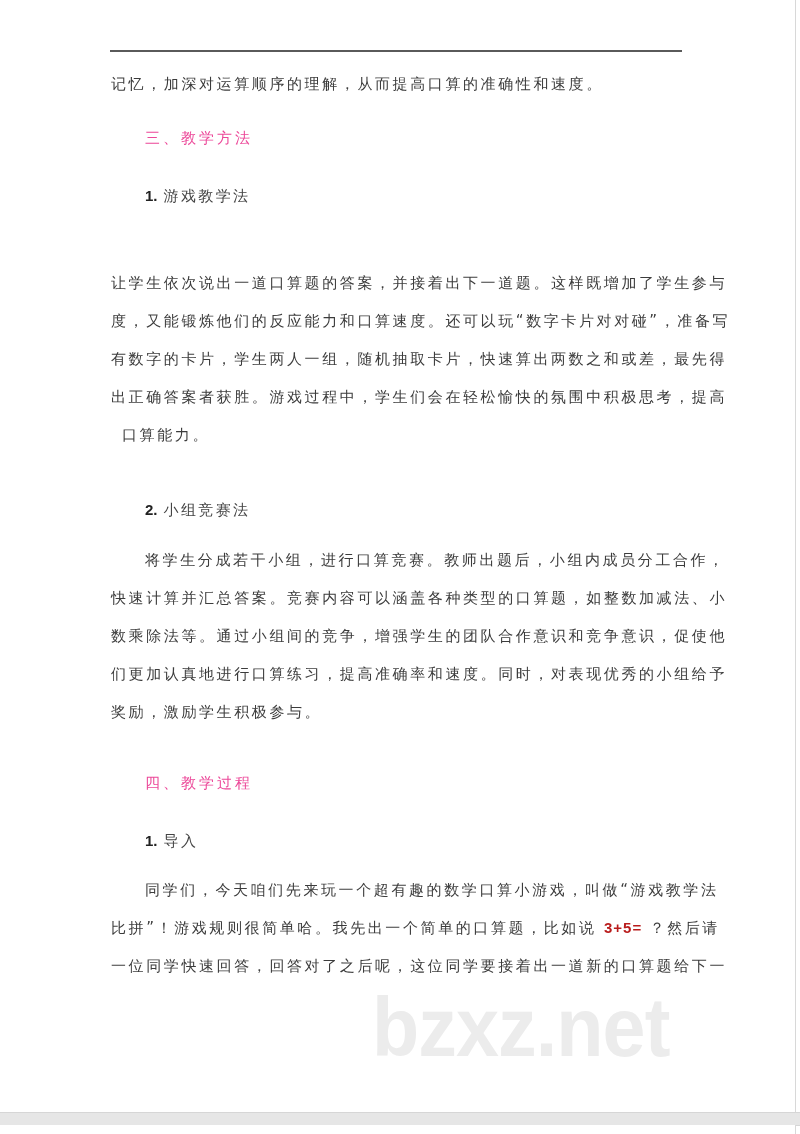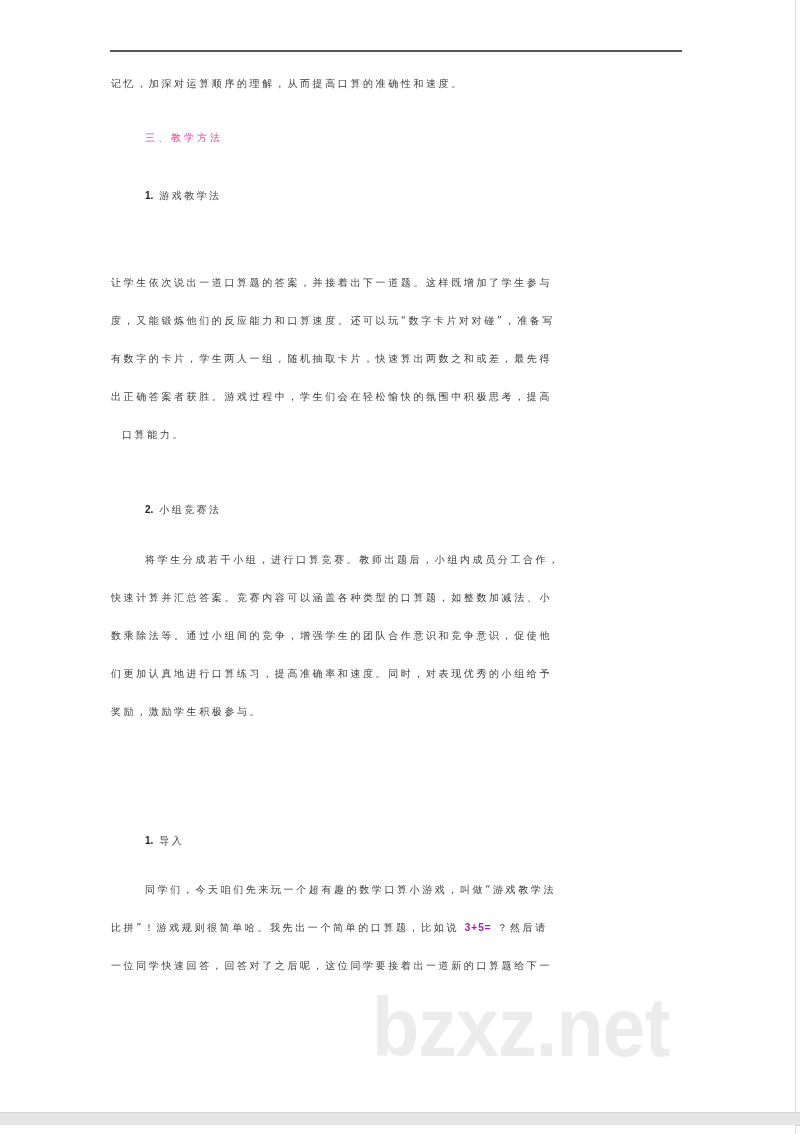--- a/index.html
+++ b/index.html
@@ -48,40 +48,40 @@
       left: 110px;
       top: 50px;
       width: 572px;
       height: 2px;
       background: #5a5a5a;
     }
     .line {
       position: absolute;
       left: 111px;
       width: 575px;
-      font-size: 10px;
+      font-size: 15px;
       line-height: 20px;
       letter-spacing: 2.6px;
       white-space: nowrap;
       color: #3c3c3c;
     }
     .indent { left: 145px; }
     .heading { left: 145px; letter-spacing: 3px; color: #ec4899; }
     .subheading { left: 145px; letter-spacing: 2.4px; color: #444; }
     .subheading .num {
       font-family: "Liberation Sans", sans-serif;
       font-weight: bold;
       color: #222;
       letter-spacing: 0;
       margin-right: 6px;
     }
     .math {
       font-family: "Liberation Sans", sans-serif;
       font-weight: bold;
-      color: #a21caf;
+      color: #b91c1c;
       letter-spacing: 1px;
     }
     .watermark {
       position: absolute;
       left: 372px;
       top: 985px;
       font-family: "Liberation Sans", sans-serif;
       font-weight: bold;
       font-size: 84px;
       line-height: 84px;
@@ -115,20 +115,21 @@
   <div class="line subheading" style="top:500px;">
     <span class="num">2.</span><span>小组竞赛法</span>
   </div>
 
   <div class="line indent" style="top:550px;">将学生分成若干小组，进行口算竞赛。教师出题后，小组内成员分工合作，</div>
   <div class="line" style="top:588px;">快速计算并汇总答案。竞赛内容可以涵盖各种类型的口算题，如整数加减法、小</div>
   <div class="line" style="top:626px;">数乘除法等。通过小组间的竞争，增强学生的团队合作意识和竞争意识，促使他</div>
   <div class="line" style="top:664px;">们更加认真地进行口算练习，提高准确率和速度。同时，对表现优秀的小组给予</div>
   <div class="line" style="top:702px;">奖励，激励学生积极参与。</div>
 
+  <div class="line heading" style="top:773px;">四、教学过程</div>
 
   <div class="line subheading" style="top:831px;">
     <span class="num">1.</span><span>导入</span>
   </div>
 
   <div class="line indent" style="top:880px;">同学们，今天咱们先来玩一个超有趣的数学口算小游戏，叫做“游戏教学法</div>
   <div class="line" style="top:918px;">
     <span>比拼”！游戏规则很简单哈。我先出一个简单的口算题，比如说 </span><span class="math">3+5=</span><span> ？然后请</span>
   </div>
   <div class="line" style="top:956px;">一位同学快速回答，回答对了之后呢，这位同学要接着出一道新的口算题给下一</div>

